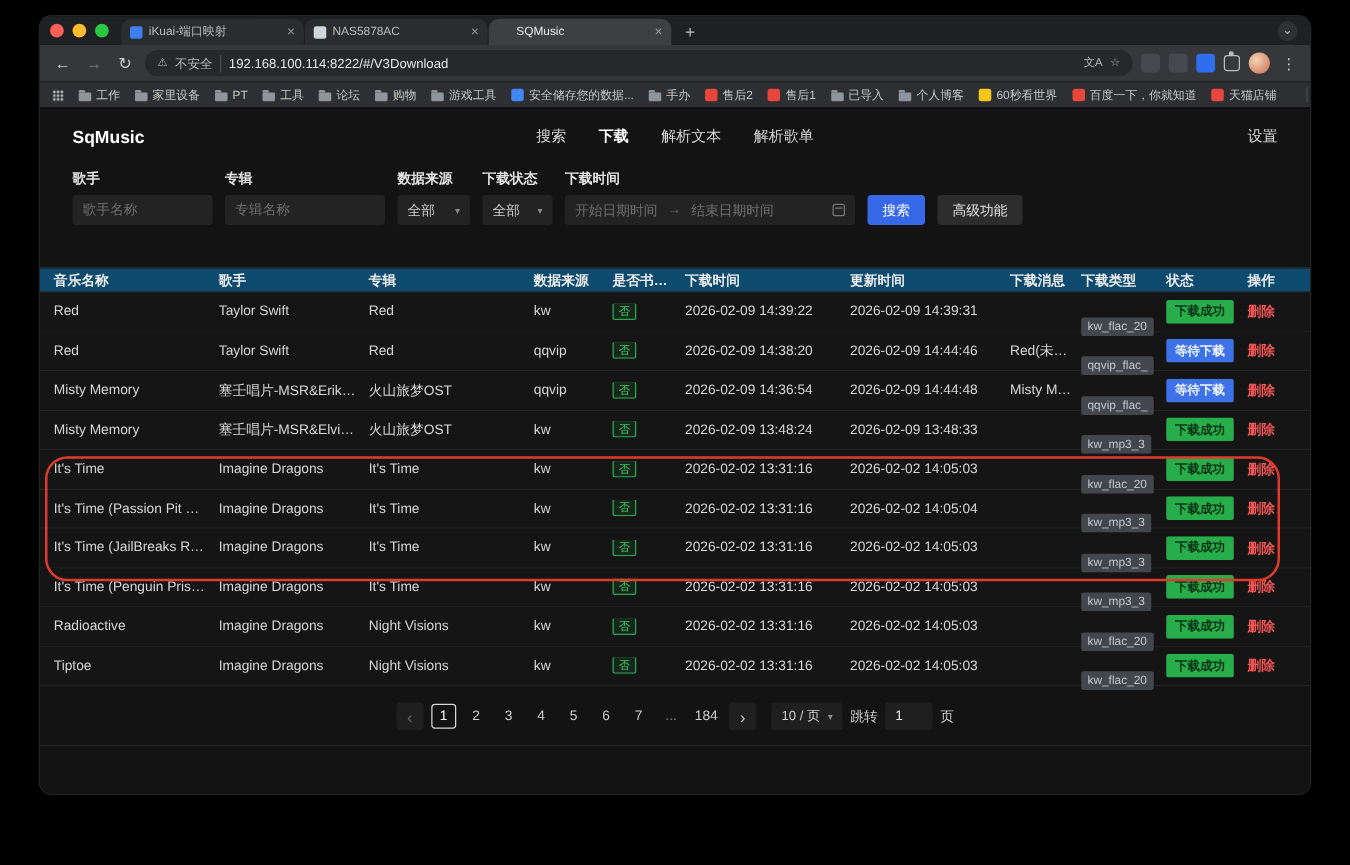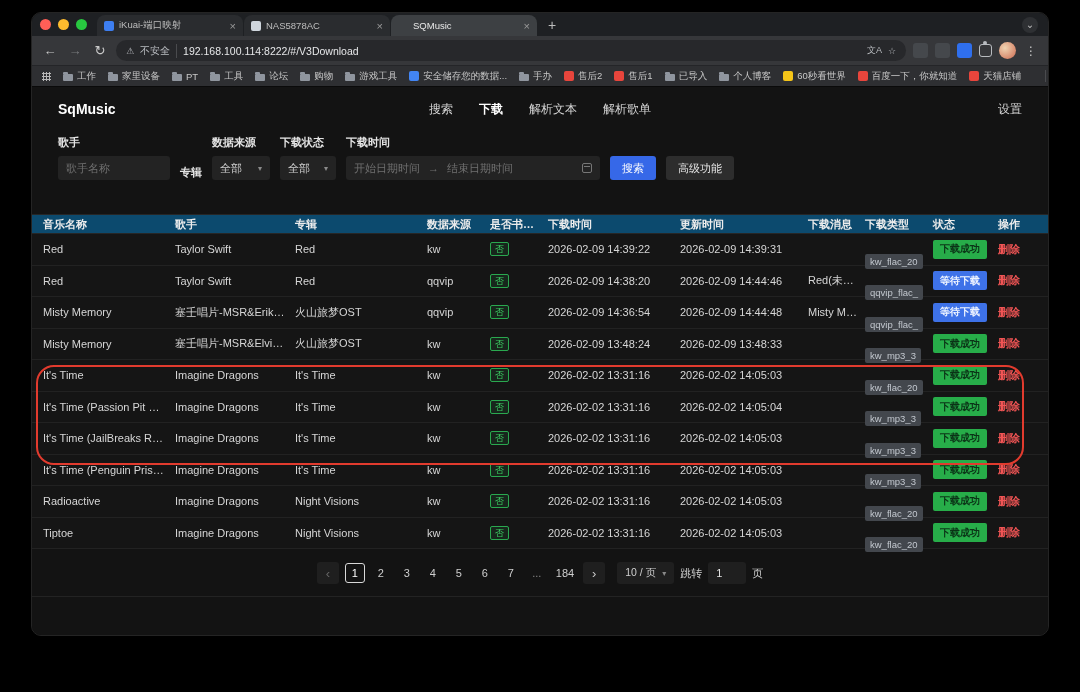--- a/index.html
+++ b/index.html
@@ -285,38 +285,39 @@
       <span class="settings-link">设置</span>
     </div>
 
     <div class="filters">
       <div class="fgroup">
         <span class="flabel">歌手</span>
         <input class="fctrl" style="width: 112px;" placeholder="歌手名称">
       </div>
       <div class="fgroup">
         <span class="flabel">专辑</span>
+        <input class="fctrl" style="width: 128px;" placeholder="专辑名称">
       </div>
       <div class="fgroup">
         <span class="flabel">数据来源</span>
         <div class="fctrl fselect" style="width:58px">
           <span>全部</span>
           <span class="chev">▾</span>
         </div>
       </div>
       <div class="fgroup">
         <span class="flabel">下载状态</span>
         <div class="fctrl fselect" style="width:56px">
           <span>全部</span>
           <span class="chev">▾</span>
         </div>
       </div>
       <div class="fgroup">
         <span class="flabel">下载时间</span>
-        <div class="fctrl frange" style="width:254px">
+        <div class="fctrl frange" style="width:232px">
           <span class="range-txt">开始日期时间</span>
           <span class="range-txt">→</span>
           <span class="range-txt">结束日期时间</span>
           <span class="cal-icon"></span>
         </div>
       </div>
       <button class="btn primary">搜索</button>
       <button class="btn ghost">高级功能</button>
     </div>
 

